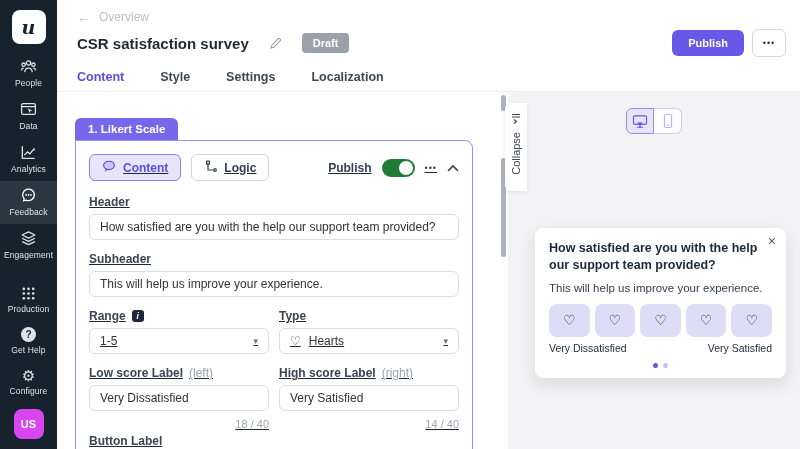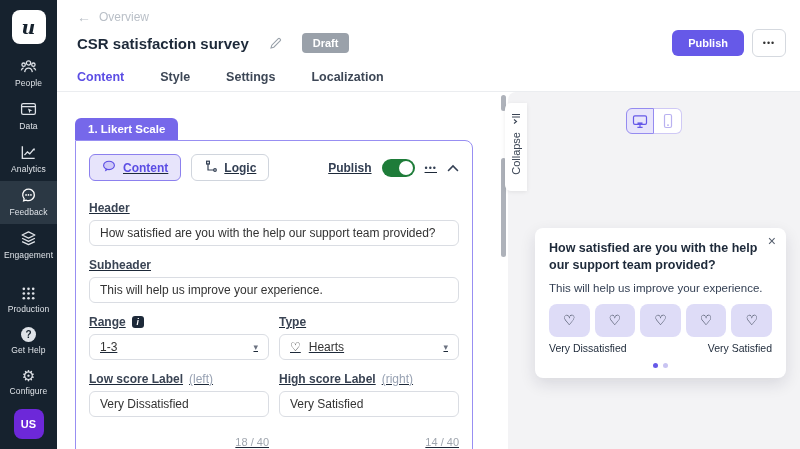--- a/index.html
+++ b/index.html
@@ -11,21 +11,21 @@
   .sidebar { width:57px; background:#16222e; display:flex; flex-direction:column; align-items:center; padding-top:10px; flex-shrink:0; }
   .logo { width:34px; height:34px; background:#fff; border-radius:8px; display:flex; align-items:center; justify-content:center;
           font-family:"DejaVu Serif", serif; font-style:italic; font-weight:700; font-size:19px; color:#16222e; margin-bottom:8px; cursor:pointer; }
   .nav-item { width:100%; padding:6px 0 7px; display:flex; flex-direction:column; align-items:center; gap:3px; cursor:pointer; }
   .nav-item .lbl { font-size:8.5px; color:#dfe3e8; letter-spacing:.1px; }
   .nav-item svg { display:block; }
   .nav-item.active { background:#2b3844; }
   .nav-spacer { flex:1; }
   .help-circle { width:15px; height:15px; border-radius:50%; background:#dfe3e8; color:#16222e; font-size:10px; font-weight:700; display:flex; align-items:center; justify-content:center; }
   .gear-glyph { font-size:15px; line-height:15px; color:#dfe3e8; }
-  .avatar { width:30px; height:30px; border-radius:8px; background:#6d28d9; color:#fff; font-size:11px; font-weight:700; display:flex; align-items:center; justify-content:center; margin:6px 0 10px; cursor:pointer; }
+  .avatar { width:30px; height:30px; border-radius:8px; background:#d946ef; color:#fff; font-size:11px; font-weight:700; display:flex; align-items:center; justify-content:center; margin:6px 0 10px; cursor:pointer; }
 
   
   .main { flex:1; display:flex; flex-direction:column; min-width:0; }
   .topbar { height:92px; padding:10px 14px 0 20px; border-bottom:1px solid #ebedf0; position:relative; background:#fff; }
   .back-row { display:flex; align-items:center; gap:8px; color:#b9bfc7; font-size:12px; cursor:pointer; width:max-content; }
   .back-arrow { font-size:14px; line-height:12px; }
   .title-row { display:flex; align-items:center; gap:20px; margin-top:5px; }
   .page-title { font-size:15px; font-weight:700; color:#1d2939; }
   .pencil { cursor:pointer; display:flex; }
   .badge-draft { background:#9aa1aa; color:#fff; font-size:11px; font-weight:600; padding:4px 11px; border-radius:4px; }
@@ -54,21 +54,21 @@
   .dots-more { font-size:9px; letter-spacing:1px; color:#344054; cursor:pointer; }
   .chev-up { cursor:pointer; display:flex; }
 
   .f-label { font-size:12px; font-weight:600; color:#3a4454; margin:12px 0 5px; display:flex; align-items:center; gap:6px; }
   .f-label .hint { color:#98a2b3; font-weight:400; }
   .text-input { width:100%; height:26px; border:1px solid #dadde3; border-radius:6px; padding:0 10px; font-size:12px; color:#333; background:#fff; font-family:inherit; outline:none; }
   .grid2 { display:grid; grid-template-columns:1fr 1fr; column-gap:10px; }
   .select { height:26px; border:1px solid #dadde3; border-radius:6px; background:#fff; display:flex; align-items:center; gap:8px; padding:0 10px; font-size:12px; color:#333; cursor:pointer; }
   .select .chev { margin-left:auto; font-size:9px; color:#6b7280; }
   .info-ic { width:12px; height:12px; background:#1d2939; color:#fff; border-radius:3px; font-size:8.5px; font-weight:700; display:inline-flex; align-items:center; justify-content:center; font-style:italic; }
-  .count { font-size:11px; color:#a0a6af; text-align:right; margin-top:19px; }
+  .count { font-size:11px; color:#a0a6af; text-align:right; margin-top:7px; }
 
   
   .divider { width:9px; position:relative; background:#fff; flex-shrink:0; }
   .sb-thumb { position:absolute; left:2px; width:5px; background:#aeb2ba; border-radius:3px; cursor:pointer; }
   .sb-thumb.t1 { top:3px; height:16px; }
   .sb-thumb.t2 { top:66px; height:99px; }
 
   
   .preview { width:292px; background:#f3f3f5; position:relative; border-top-left-radius:8px; flex-shrink:0; }
   .collapse-tab { position:absolute; left:-3px; top:11px; width:22px; height:88px; background:#fff; border-radius:6px 0 0 6px;
@@ -267,34 +267,34 @@
                 </span>
               <span class="dots-more">•••</span>
               <span class="chev-up">
                 <svg width="12" height="8" viewBox="0 0 12 8">
                     <polyline points="1.5,6.5 6,2 10.5,6.5" fill="none" stroke="#344054" stroke-width="1.6" stroke-linecap="round"></polyline>
                   </svg>
               </span>
             </span>
           </div>
 
-          <div class="f-label" style="margin-top:20px;">Header</div>
+          <div class="f-label" style="margin-top:14px;">Header</div>
           <input class="text-input" value="How satisfied are you with the help our support team provided?" style="">
 
           <div class="f-label">Subheader</div>
           <input class="text-input" value="This will help us improve your experience." style="">
 
           <div class="grid2">
             <div>
               <div class="f-label">
                 <span>Range</span>
                 <span class="info-ic">i</span>
               </div>
               <div class="select">
-                <span>1-3</span>
+                <span>1-5</span>
                 <span class="chev">▾</span>
               </div>
             </div>
             <div>
               <div class="f-label">Type</div>
               <div class="select">
                 <span>♡</span>
                 <span>Hearts</span>
                 <span class="chev">▾</span>
               </div>

